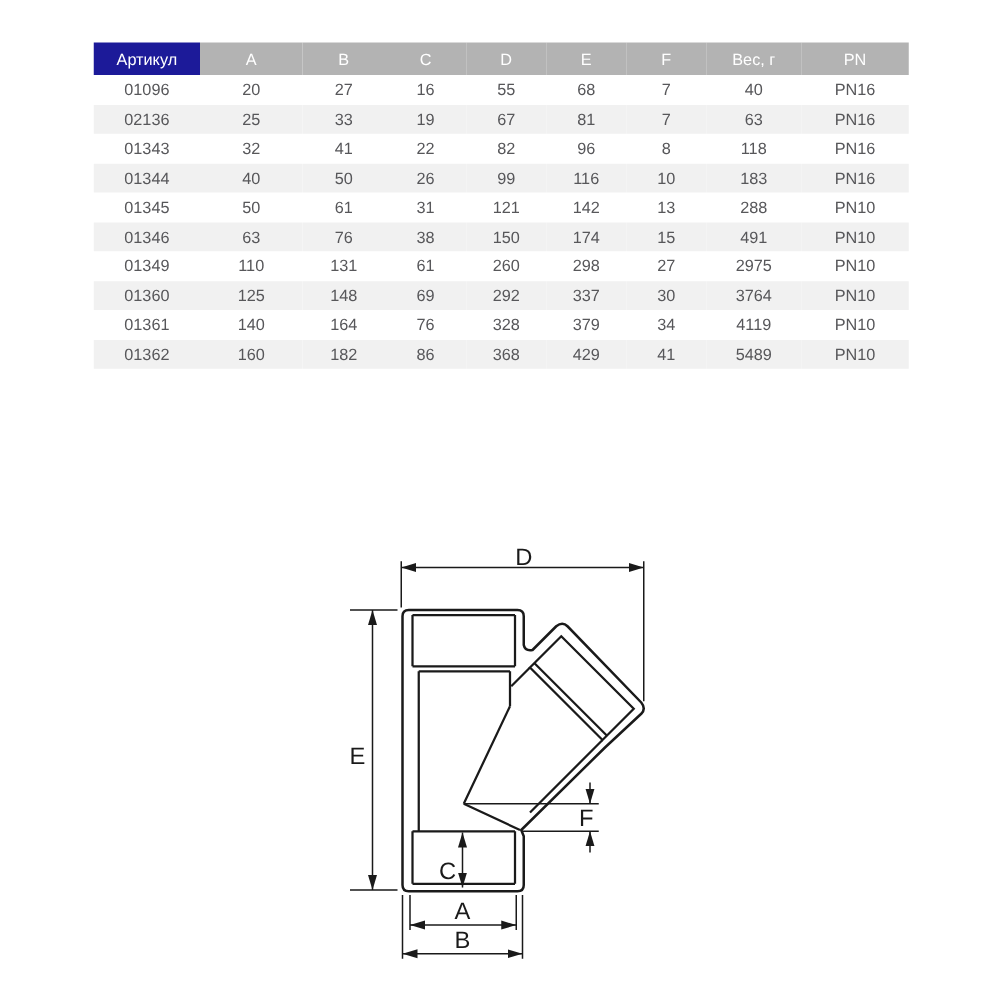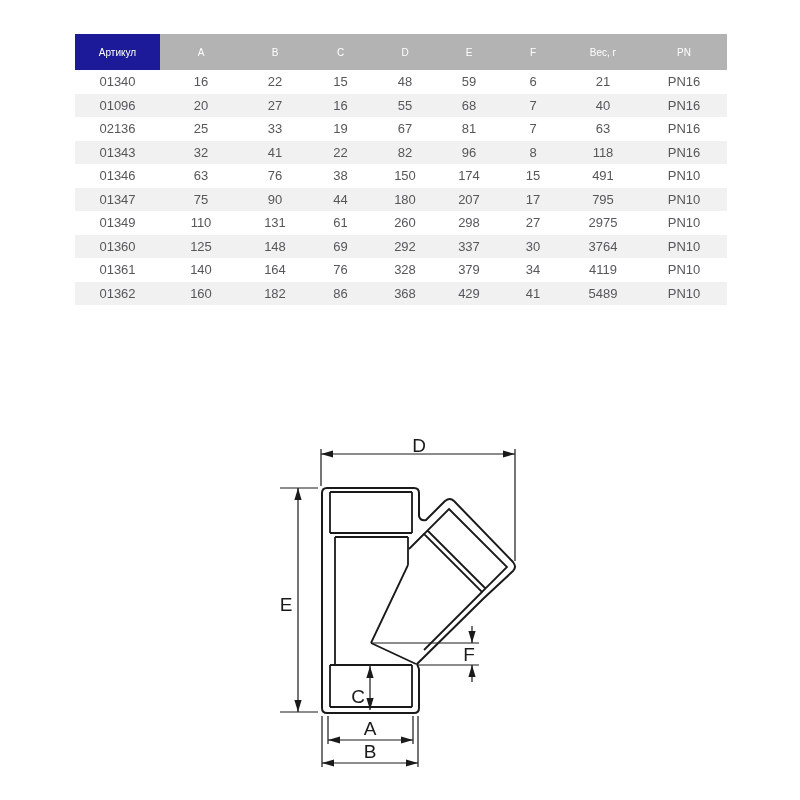--- a/index.html
+++ b/index.html
@@ -5,21 +5,21 @@
   html,body{margin:0;padding:0;}
   body{
     width:800px;height:800px;position:relative;background:#ffffff;
     font-family:"Liberation Sans","DejaVu Sans",sans-serif;
     overflow:hidden;
   }
   
   .spec-table-wrap{position:absolute;left:75px;top:34px;width:652px;}
   table.spec{border-collapse:collapse;table-layout:fixed;width:652px;}
   table.spec th{
-    height:36px;font-weight:normal;font-size:10px;color:#ffffff;
+    height:26px;font-weight:normal;font-size:13px;color:#ffffff;
     background:#b3b3b3;text-align:center;vertical-align:middle;padding:0;
   }
   table.spec th.th-article{background:#1c1a99;}
   table.spec td{
     height:23.5px;font-size:13px;color:#57575a;text-align:center;
     vertical-align:middle;padding:0;white-space:nowrap;
   }
   table.spec tbody tr:nth-child(even){background:#f1f1f1;}
   
   .drawing{position:absolute;left:0;top:0;width:800px;height:800px;}
@@ -52,31 +52,20 @@
         <th>C</th>
         <th>D</th>
         <th>E</th>
         <th>F</th>
         <th>Вес, г</th>
         <th>PN</th>
       </tr>
     </thead>
     <tbody id="spec-body">
         <tr>
-          <td>01340</td>
-          <td>16</td>
-          <td>22</td>
-          <td>15</td>
-          <td>48</td>
-          <td>59</td>
-          <td>6</td>
-          <td>21</td>
-          <td>PN16</td>
-        </tr>
-        <tr>
           <td>01096</td>
           <td>20</td>
           <td>27</td>
           <td>16</td>
           <td>55</td>
           <td>68</td>
           <td>7</td>
           <td>40</td>
           <td>PN16</td>
         </tr>
@@ -96,39 +85,50 @@
           <td>32</td>
           <td>41</td>
           <td>22</td>
           <td>82</td>
           <td>96</td>
           <td>8</td>
           <td>118</td>
           <td>PN16</td>
         </tr>
         <tr>
+          <td>01344</td>
+          <td>40</td>
+          <td>50</td>
+          <td>26</td>
+          <td>99</td>
+          <td>116</td>
+          <td>10</td>
+          <td>183</td>
+          <td>PN16</td>
+        </tr>
+        <tr>
+          <td>01345</td>
+          <td>50</td>
+          <td>61</td>
+          <td>31</td>
+          <td>121</td>
+          <td>142</td>
+          <td>13</td>
+          <td>288</td>
+          <td>PN10</td>
+        </tr>
+        <tr>
           <td>01346</td>
           <td>63</td>
           <td>76</td>
           <td>38</td>
           <td>150</td>
           <td>174</td>
           <td>15</td>
           <td>491</td>
-          <td>PN10</td>
-        </tr>
-        <tr>
-          <td>01347</td>
-          <td>75</td>
-          <td>90</td>
-          <td>44</td>
-          <td>180</td>
-          <td>207</td>
-          <td>17</td>
-          <td>795</td>
           <td>PN10</td>
         </tr>
         <tr>
           <td>01349</td>
           <td>110</td>
           <td>131</td>
           <td>61</td>
           <td>260</td>
           <td>298</td>
           <td>27</td>

